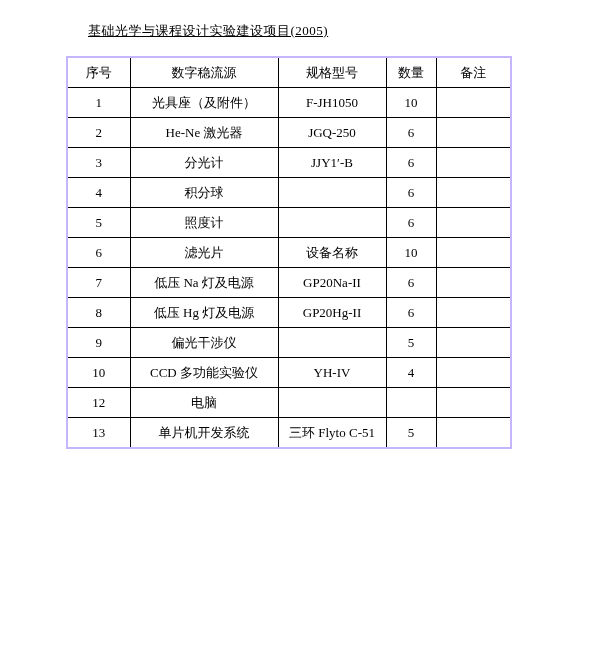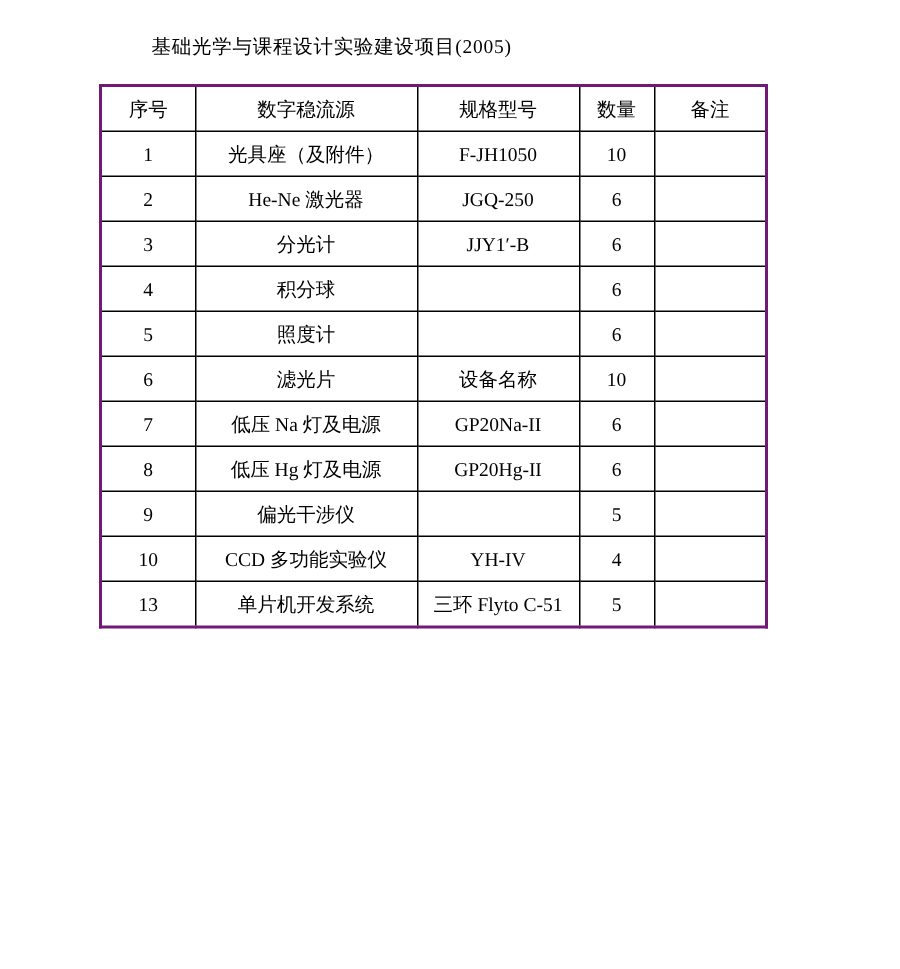--- a/index.html
+++ b/index.html
@@ -11,34 +11,35 @@
   }
   .page {
     position: relative;
     width: 600px;
     height: 646px;
     background: #ffffff;
     overflow: hidden;
   }
   .doc-title {
     position: absolute;
-    left: 101px;
+    left: 88px;
     top: 23px;
     font-size: 13px;
     line-height: 15px;
     white-space: nowrap;
     letter-spacing: 0.5px;
+    text-decoration: underline;
   }
   table.equip-table {
     position: absolute;
     left: 66px;
     top: 56px;
     border-collapse: collapse;
     table-layout: fixed;
-    border: 2px solid #701a75;
+    border: 2px solid #c4b5fd;
   }
   table.equip-table th,
   table.equip-table td {
     border: 1px solid #000000;
     height: 29px;
     padding: 0 2px;
     text-align: center;
     vertical-align: middle;
     font-size: 13px;
     font-weight: normal;
@@ -139,20 +140,27 @@
           <td></td>
         </tr>
         <tr>
           <td>10</td>
           <td>CCD 多功能实验仪</td>
           <td>YH-IV</td>
           <td>4</td>
           <td></td>
         </tr>
         <tr>
+          <td>12</td>
+          <td>电脑</td>
+          <td></td>
+          <td></td>
+          <td></td>
+        </tr>
+        <tr>
           <td>13</td>
           <td>单片机开发系统</td>
           <td>三环 Flyto C-51</td>
           <td>5</td>
           <td></td>
         </tr>
       </tbody>
   </table>
 </div>
 

